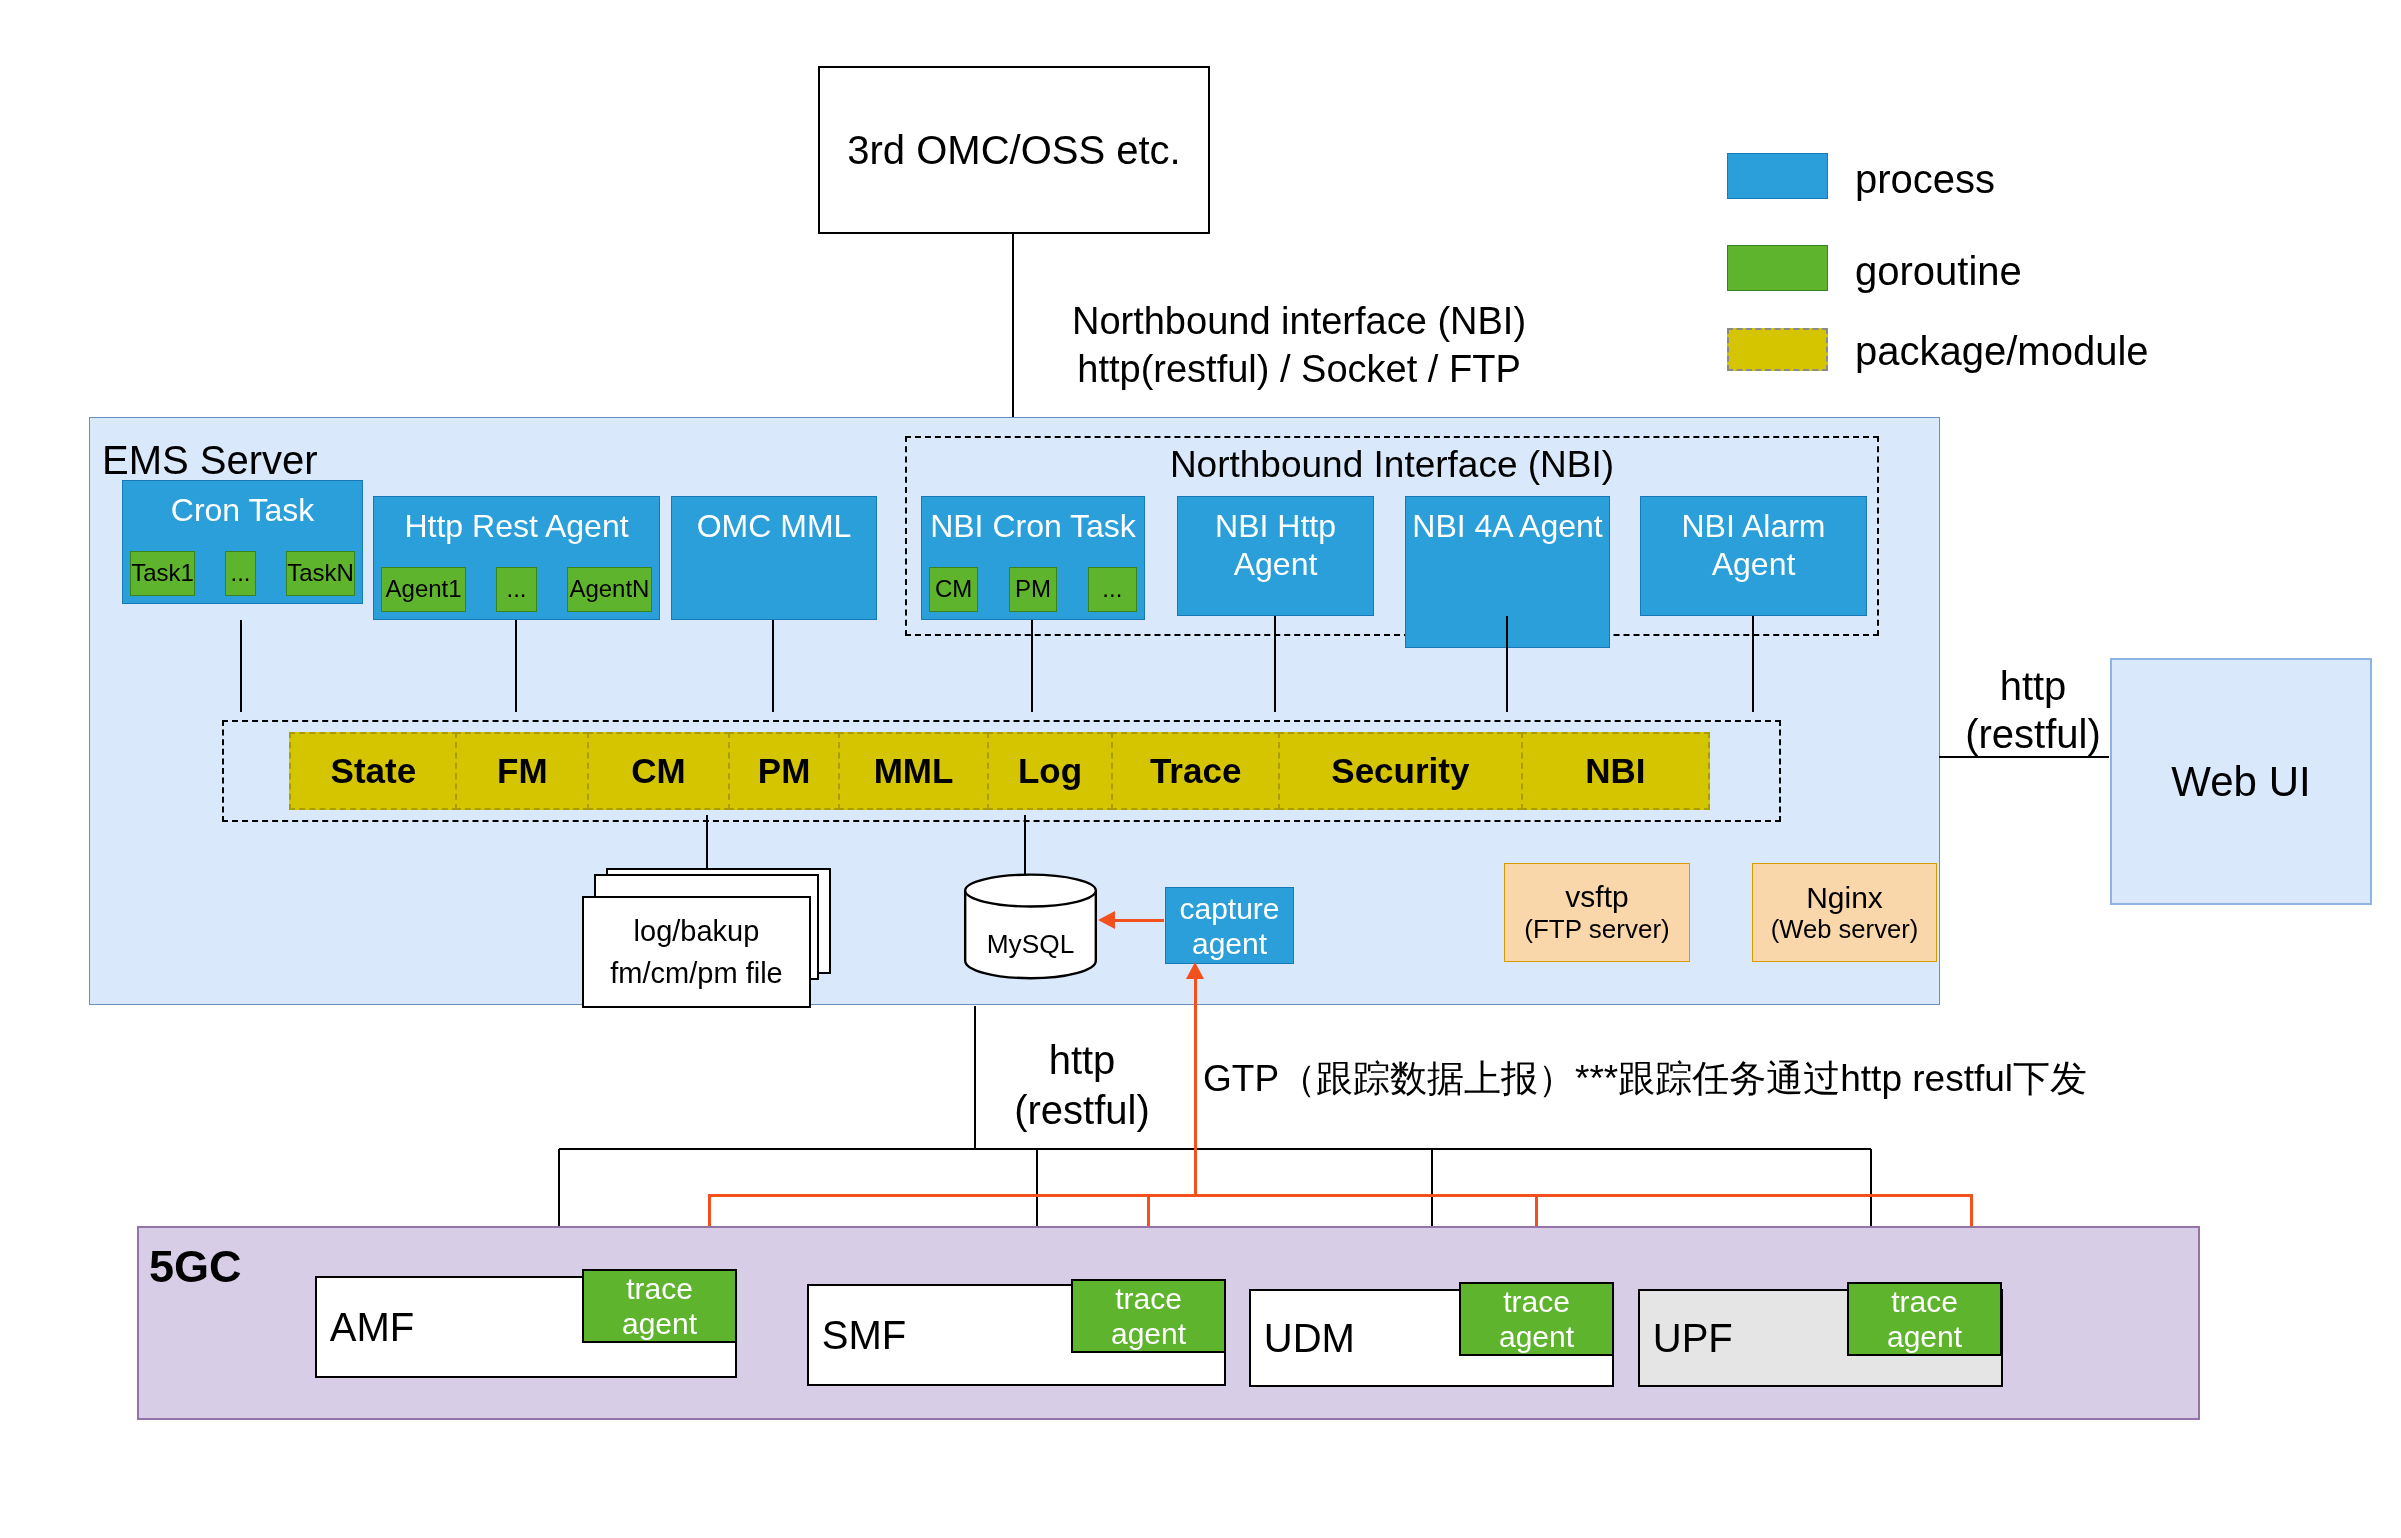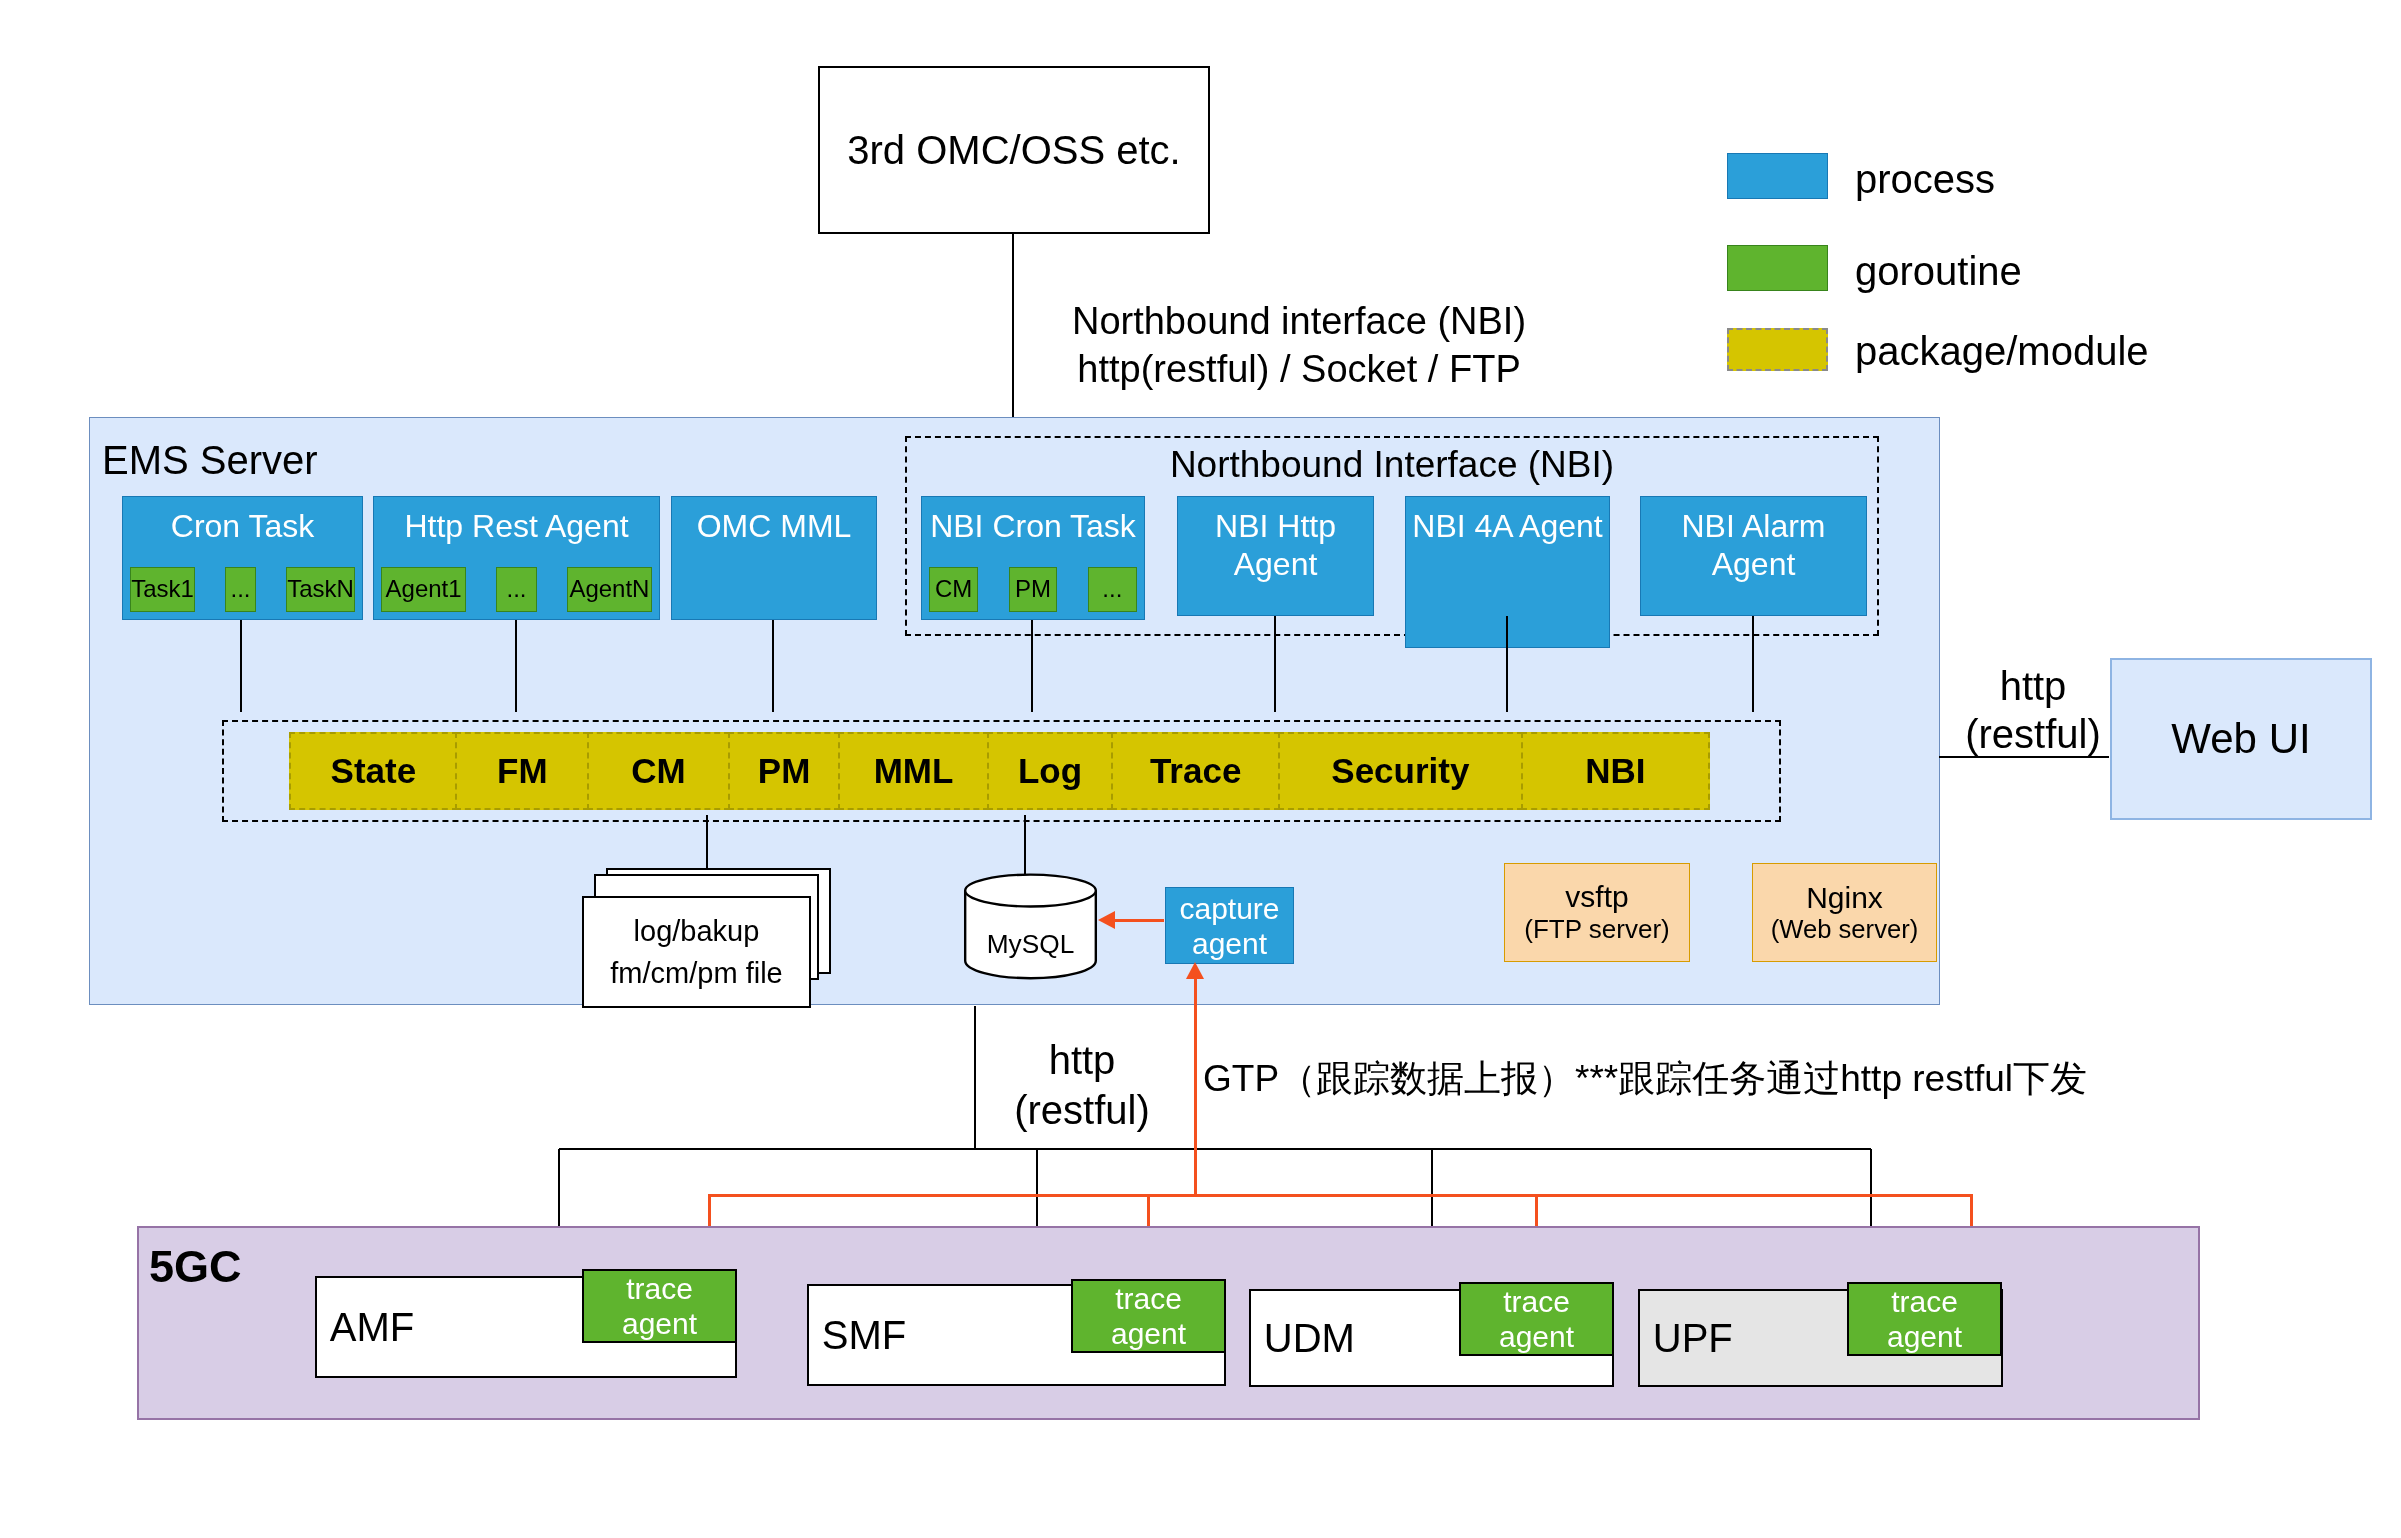--- a/index.html
+++ b/index.html
@@ -47,21 +47,21 @@
   <div class="label" style="left:1855px;top:329px;font-size:40px;">package/module</div>
 
   <div class="abs center" style="left:1035px;top:297px;width:528px;font-size:38px;line-height:48px;">
     <div>Northbound interface (NBI)</div>
     <div>http(restful) / Socket / FTP</div>
   </div>
 
   <div class="abs" style="left:89px;top:417px;width:1851px;height:588px;background:#dae8fc;border:1.6px solid #6c8ebf;"></div>
   <div class="label" style="left:102px;top:438px;font-size:40px;">EMS Server</div>
 
-  <div class="pbox" style="left:122px;top:496px;width:241px;height:124px;">
+  <div class="pbox" style="left:122px;top:480px;width:241px;height:124px;">
     <div class="pt">Cron Task</div>
     <div class="subrow">
       <div class="g" style="flex:1.3;">Task1</div>
       <div class="g" style="flex:0.7;">...</div>
       <div class="g" style="flex:1.3;">TaskN</div>
     </div>
   </div>
 
   <div class="pbox" style="left:373px;top:496px;width:287px;height:124px;">
     <div class="pt">Http Rest Agent</div>
@@ -153,21 +153,21 @@
   <div class="peach" style="left:1704px;top:863px;width:185px;height:99px;margin-left:48px;">
     <div style="font-size:30px;">Nginx</div>
     <div style="font-size:25.6px;">(Web server)</div>
   </div>
 
   <div class="hline" style="left:1939px;top:756px;width:170px;"></div>
   <div class="abs center" style="left:1955px;top:662px;width:156px;font-size:40px;line-height:48px;">
     <div>http</div>
     <div>(restful)</div>
   </div>
-  <div class="abs" style="left:2110px;top:658px;width:262px;height:162px;background:#dae8fc;border:2.4px solid #8eb4e3;display:flex;align-items:center;justify-content:center;font-size:42px;">
+  <div class="abs" style="left:2110px;top:658px;width:262px;height:247px;background:#dae8fc;border:2.4px solid #8eb4e3;display:flex;align-items:center;justify-content:center;font-size:42px;">
     <span>Web UI</span>
   </div>
 
   <div class="vline" style="left:974px;top:1006px;height:143px;"></div>
   <div class="hline" style="left:559px;top:1148px;width:1312px;"></div>
   <div class="vline" style="left:558px;top:1149px;height:127px;"></div>
   <div class="vline" style="left:1036px;top:1149px;height:135px;"></div>
   <div class="vline" style="left:1431px;top:1149px;height:140px;"></div>
   <div class="vline" style="left:1870px;top:1149px;height:140px;"></div>
 

